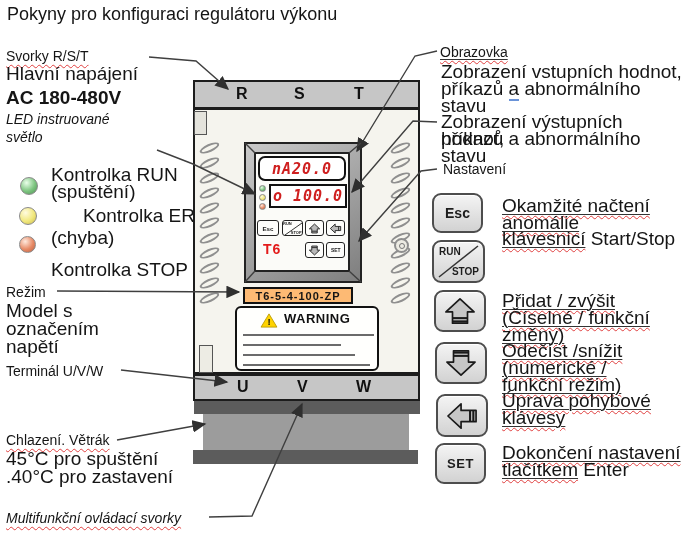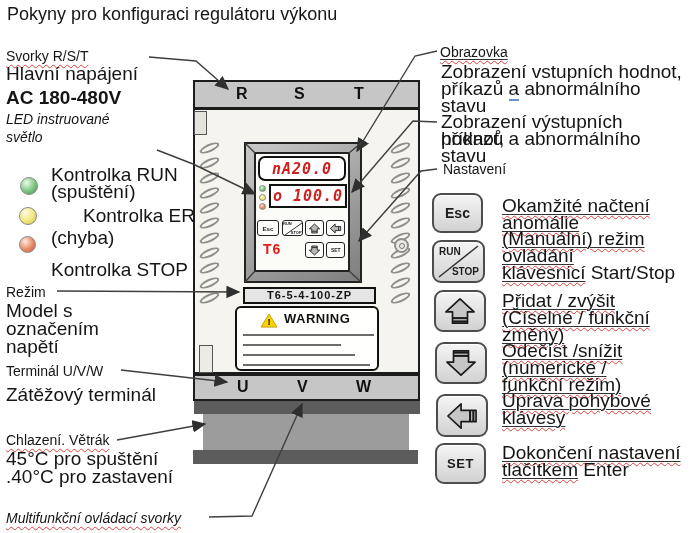--- a/index.html
+++ b/index.html
@@ -58,21 +58,20 @@
   <div class="abs lbl" style="left:51px;top:166px;">Kontrolka RUN</div>
   <div class="abs lbl" style="left:51px;top:183px;">(spuštění)</div>
   <div class="abs lbl" style="left:51px;top:207px;margin-left:32px;">Kontrolka ERR</div>
   <div class="abs lbl" style="left:51px;top:229px;">(chyba)</div>
   <div class="abs lbl" style="left:51px;top:261px;">Kontrolka STOP</div>
 
   <div class="abs lbl h" style="left:6px;top:284px;">Režim</div>
   <div class="abs lbl" style="left:6px;top:302px;width:150px;line-height:18px;">Model s označením napětí</div>
 
   <div class="abs lbl h" style="left:6px;top:363px;">Terminál U/V/W</div>
-  <div class="abs lbl" style="left:6px;top:386px;">Zátěžový terminál</div>
 
   <div class="abs lbl h" style="left:6px;top:432px;">
     <span class="sq">Chlazení. Větrák</span>
   </div>
   <div class="abs lbl" style="left:6px;top:450px;width:190px;line-height:18px;">45°C pro spuštění .40°C pro zastavení</div>
 
   <div class="abs lbl h" style="left:6px;top:510px;font-style:italic;">
     <span class="sq">Multifunkční ovládací svorky</span>
   </div>
 
@@ -154,21 +153,21 @@
   <div class="abs skbtn" style="left:305px;top:242px;width:19px;height:16px;">
     <svg width="13" height="11" viewBox="0 0 36 32">
         <polygon points="18,29 3,15 10,15 10,3 26,3 26,15 33,15" fill="#b9b9b9" stroke="#1a1a1a" stroke-width="2.5" stroke-linejoin="round"></polygon>
         <rect x="10.5" y="6.5" width="15" height="2.5" fill="#1a1a1a"></rect>
       </svg>
   </div>
   <div class="abs skbtn" style="left:326px;top:242px;width:19px;height:16px;">
     <span class="tiny" style="font-size:9px;transform:scale(0.55);">SET</span>
   </div>
 
-  <div class="abs" style="left:243px;top:287px;width:133px;height:17px;border:2px solid #111;background:#e5e5e5;display:flex;align-items:flex-start;justify-content:center;">
+  <div class="abs" style="left:243px;top:287px;width:110px;height:17px;border:2px solid #111;background:#fdba74;display:flex;align-items:center;justify-content:center;">
     <span style="font-size:11px;font-weight:bold;letter-spacing:1px;">T6-5-4-100-ZP</span>
   </div>
   <div class="abs" style="left:235px;top:306px;width:144px;height:65px;border:2px solid #111;border-radius:6px;background:#fffffd;">
     <svg width="18" height="15" viewBox="0 0 20 17" style="position:absolute;left:23px;top:5px;">
       <polygon points="10,1 19,16 1,16" fill="#ffd300" stroke="#b99a00" stroke-width="1"></polygon>
       <text x="10" y="14" font-size="11" font-weight="bold" text-anchor="middle" fill="#111">!</text>
     </svg>
     <span style="position:absolute;left:47px;top:3px;font-size:13px;font-weight:800;letter-spacing:0.5px;color:#111;">WARNING</span>
     <span class="fineline" style="left:6px;top:26px;width:131px;"></span>
     <span class="fineline" style="left:6px;top:36px;width:98px;"></span>
@@ -201,21 +200,20 @@
   </div>
 
   <div class="abs kbtn" style="left:432px;top:240px;width:53px;height:43px;">
     <svg width="49" height="39" viewBox="0 0 49 39" style="position:absolute;left:0;top:0;">
         <line x1="5" y1="35" x2="44" y2="4" stroke="#333" stroke-width="1.5"></line>
       </svg>
     <span style="position:absolute;left:5px;top:4px;font-size:10px;font-weight:bold;">RUN</span>
     <span style="position:absolute;right:4px;bottom:4px;font-size:10px;font-weight:bold;">STOP</span>
   </div>
   <div class="abs lbl" style="left:502px;top:230px;">
-    <div class="u"><span class="sq">(Manuální) režim ovládání</span></div>
     <div><span class="u"><span class="sq">klávesnicí</span></span><span> Start/Stop</span></div>
   </div>
 
   <div class="abs kbtn" style="left:434px;top:290px;width:52px;height:42px;">
     <svg width="34" height="30" viewBox="0 0 36 32">
         <polygon points="18,3 33,17 26,17 26,29 10,29 10,17 3,17" fill="#c6c6c6" stroke="#1a1a1a" stroke-width="1.8" stroke-linejoin="round"></polygon>
         <rect x="10.5" y="22.5" width="15" height="2.2" fill="#1a1a1a"></rect>
         <rect x="10.5" y="26" width="15" height="2.2" fill="#1a1a1a"></rect>
       </svg>
   </div>

